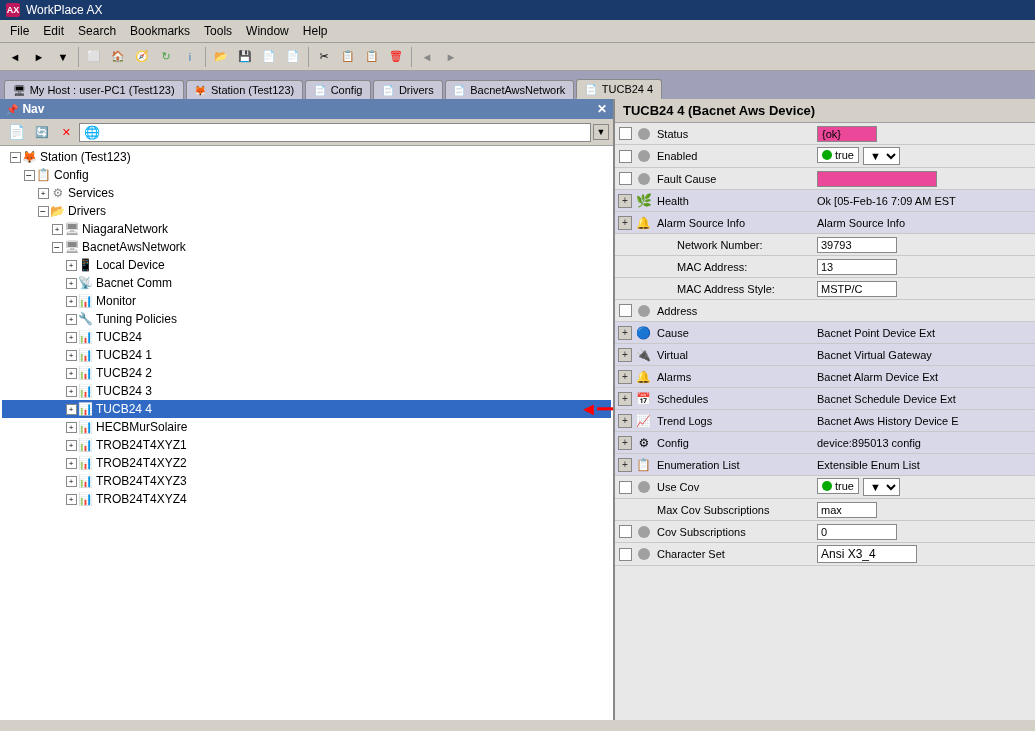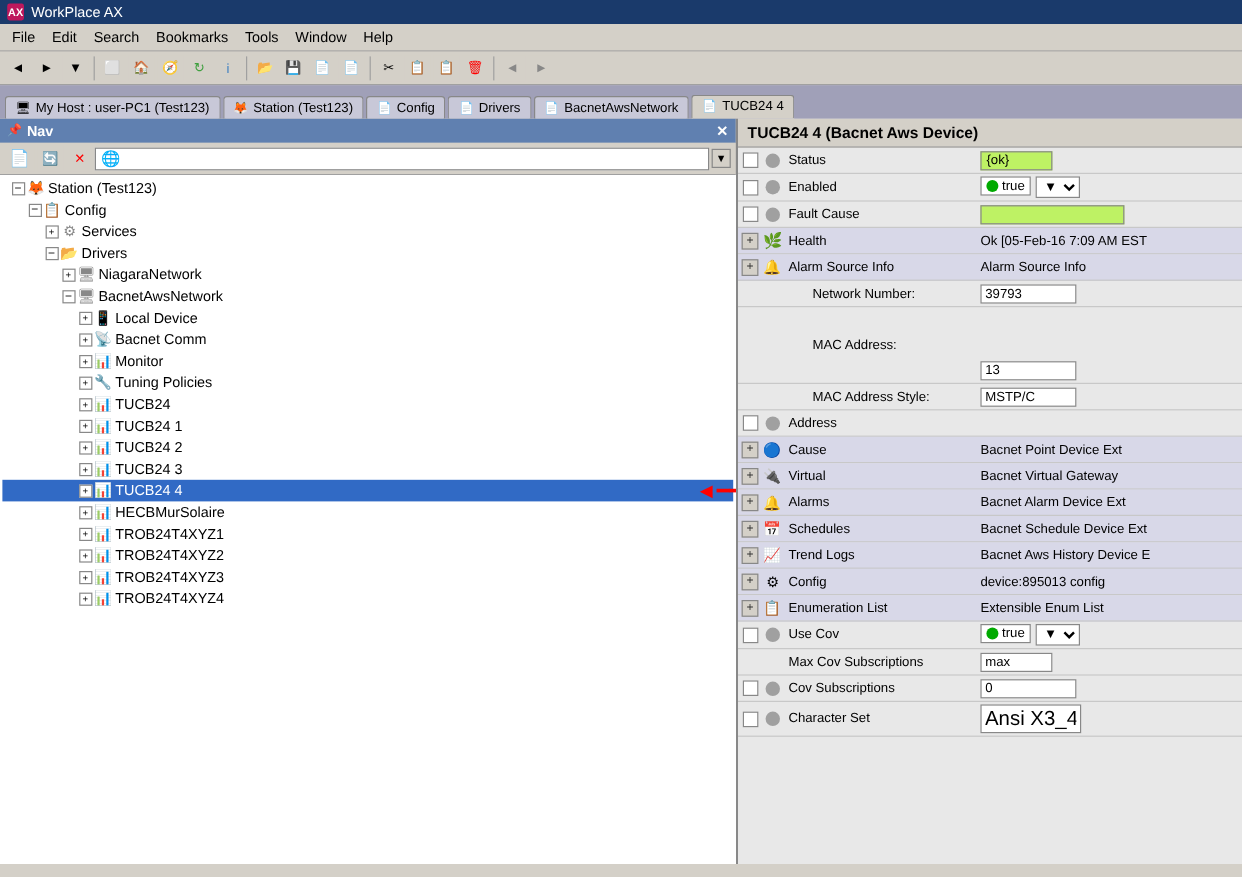--- a/index.html
+++ b/index.html
@@ -49,21 +49,21 @@
     
     .right-panel { flex: 1; background: #e8e8e8; display: flex; flex-direction: column; overflow: hidden; }
     .right-header { background: #d4d0c8; padding: 4px 8px; border-bottom: 1px solid #a0a0a0; font-size: 13px; font-weight: bold; }
     .prop-table { flex: 1; overflow-y: auto; }
     .prop-row { display: flex; align-items: center; border-bottom: 1px solid #c8c8c8; min-height: 22px; }
     .prop-check { width: 20px; display: flex; align-items: center; justify-content: center; }
     .prop-icon { width: 18px; display: flex; align-items: center; justify-content: center; }
     .prop-name { flex: 0 0 160px; padding: 2px 4px; font-size: 11px; color: #000; }
     .prop-value { flex: 1; padding: 2px 4px; font-size: 11px; }
     .prop-value input { border: 1px solid #888; padding: 1px 3px; font-size: 11px; width: 100%; }
-    .prop-value .val-box { border: 1px solid #888; background: #bef264; padding: 1px 4px; display: inline-block; min-width: 60px; font-size: 11px; }
+    .prop-value .val-box { border: 1px solid #888; background: #ec4899; padding: 1px 4px; display: inline-block; min-width: 60px; font-size: 11px; }
     .prop-value .val-inline { display: flex; align-items: flex-start; gap: 4px; }
     .prop-value select { border: 1px solid #888; background: white; padding: 1px 2px; font-size: 11px; }
     .prop-section { background: #d8d8e8; }
     .prop-sub { display: flex; align-items: center; min-height: 22px; border-bottom: 1px solid #c8c8c8; }
     .prop-sub-name { flex: 0 0 160px; padding: 2px 4px 2px 24px; font-size: 11px; }
 
     
     ::-webkit-scrollbar { width: 12px; height: 12px; }
     ::-webkit-scrollbar-track { background: #d4d0c8; }
     ::-webkit-scrollbar-thumb { background: #a0a0a0; border: 1px solid #888; }
@@ -413,21 +413,21 @@
         <div class="prop-sub-name">Network Number:</div>
         <div style="padding:2px 4px;">
           <input type="text" value="39793" style="border: 1px solid rgb(136, 136, 136); padding: 1px 3px; font-size: 11px; width: 80px;">
         </div>
       </div>
       <div class="prop-sub">
         <div style="width:20px;"></div>
         <div style="width:18px;"></div>
         <div class="prop-sub-name">MAC Address:</div>
         <div style="padding:2px 4px;">
-          <input type="text" value="13" style="border: 1px solid rgb(136, 136, 136); padding: 1px 3px; font-size: 11px; width: 80px; margin-top: 43px;">
+          <input type="text" value="13" style="border: 1px solid rgb(136, 136, 136); padding: 1px 3px; font-size: 11px; width: 80px;">
         </div>
       </div>
       <div class="prop-sub">
         <div style="width:20px;"></div>
         <div style="width:18px;"></div>
         <div class="prop-sub-name">MAC Address Style:</div>
         <div style="padding:2px 4px;">
           <input type="text" value="MSTP/C" style="border: 1px solid rgb(136, 136, 136); padding: 1px 3px; font-size: 11px; width: 80px;">
         </div>
       </div>
@@ -549,19 +549,19 @@
 
       <div class="prop-row">
         <div class="prop-check">
             <div class="checkbox"></div>
           </div>
         <div class="prop-icon">
             <span class="icon-circle gray"></span>
           </div>
         <div class="prop-name">Character Set</div>
         <div class="prop-value">
-          <input type="text" value="Ansi X3_4" style="border: 1px solid rgb(136, 136, 136); padding: 1px 3px; font-size: 17px; width: 84px;">
+          <input type="text" value="Ansi X3_4" style="border: 1px solid rgb(136, 136, 136); padding: 1px 3px; font-size: 12px; width: 100px;">
         </div>
       </div>
 
     </div>
   </div>
 </div>
 
 </body></html>

